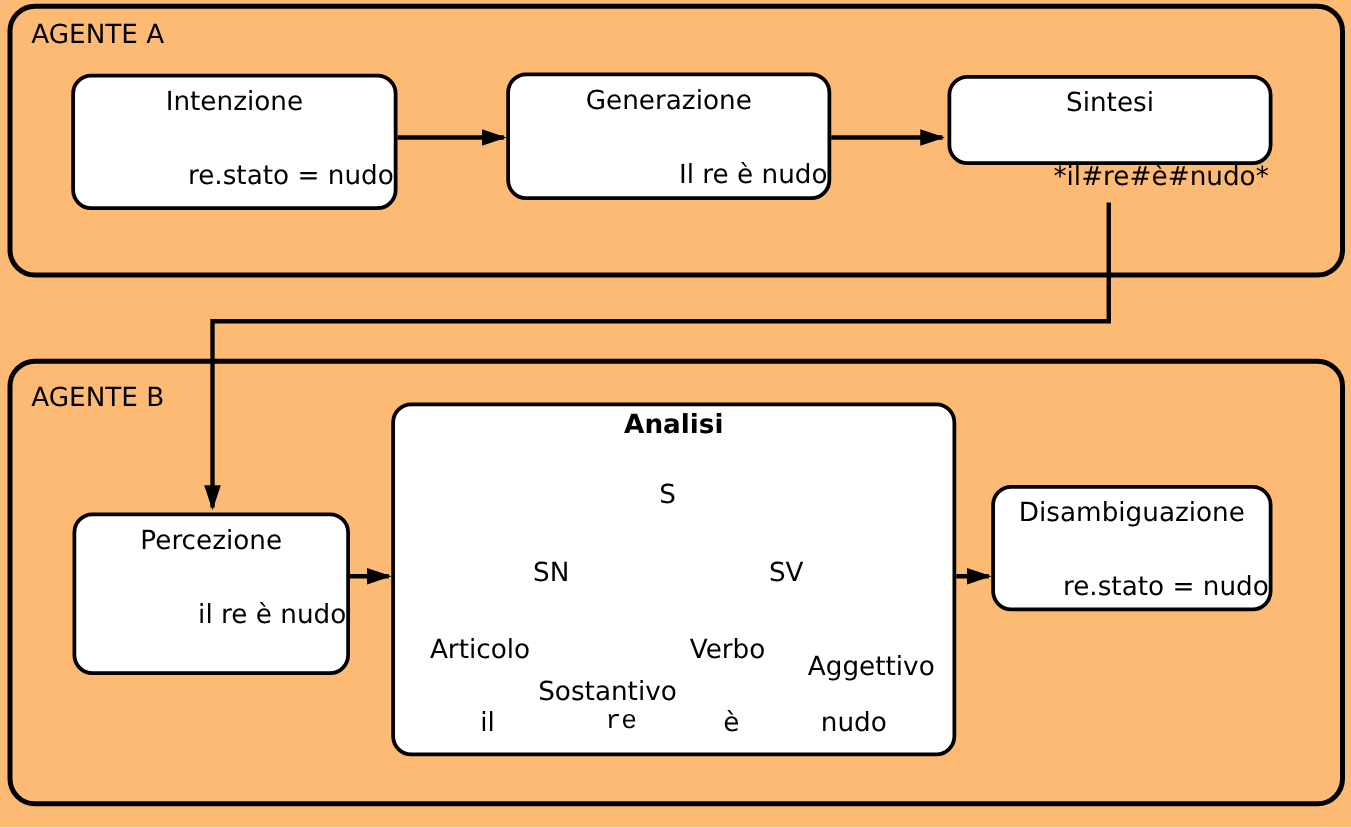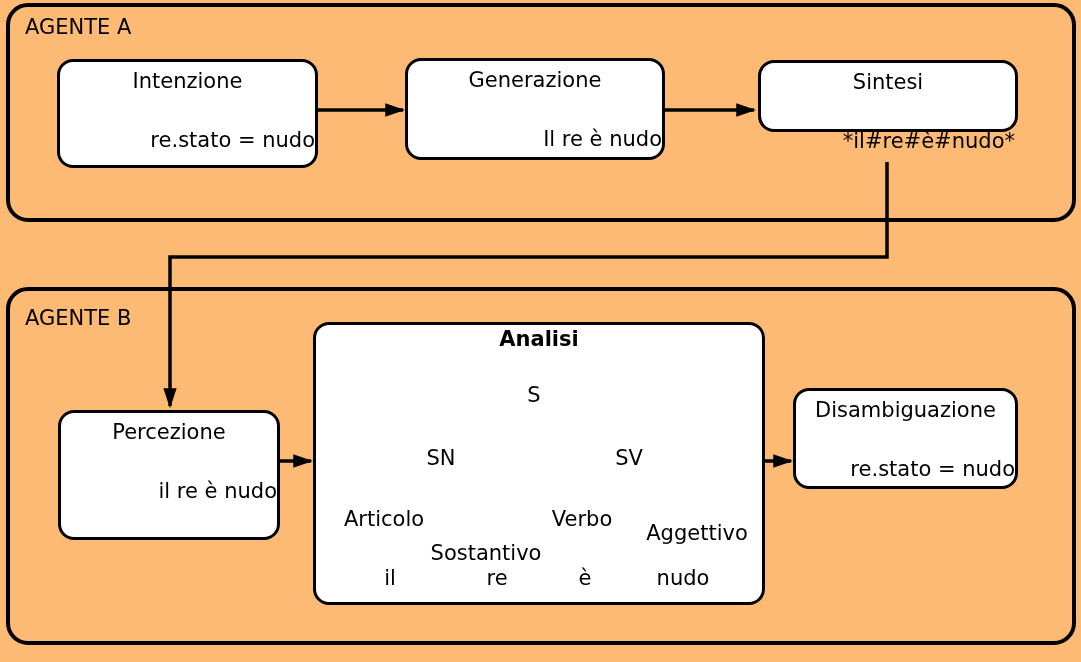--- a/index.html
+++ b/index.html
@@ -148,17 +148,17 @@
   </div>
 
   <span class="tree-label" style="left:534px; top:395px;">S</span>
   <span class="tree-label" style="left:441px; top:458px;">SN</span>
   <span class="tree-label" style="left:629px; top:458px;">SV</span>
   <span class="tree-label" style="left:360px; top:519px;margin-left:24px;">Articolo</span>
   <span class="tree-label" style="left:486px; top:519px;margin-top:34px;">Sostantivo</span>
   <span class="tree-label" style="left:582px; top:519px;">Verbo</span>
   <span class="tree-label" style="left:677px; top:533px;margin-left:20px;">Aggettivo</span>
   <span class="tree-label" style="left:390px; top:578px;">il</span>
-  <span class="tree-label" style="left:497px; top:578px;">re</span>
+  <span class="tree-label" style="left:497px; top:578px;font-family:Liberation Mono, monospace;">re</span>
   <span class="tree-label" style="left:585px; top:578px;">è</span>
   <span class="tree-label" style="left:683px; top:578px;">nudo</span>
 
 </div>
 
 </body></html>

